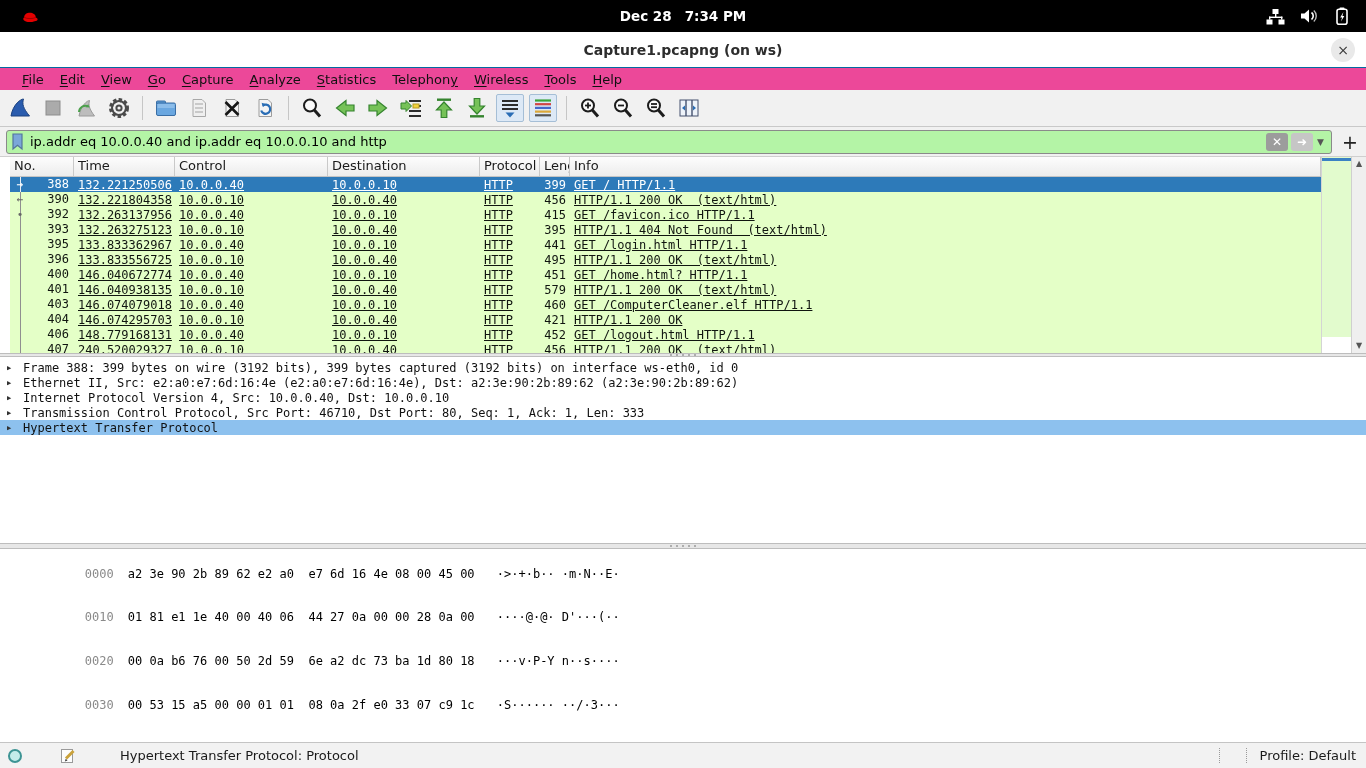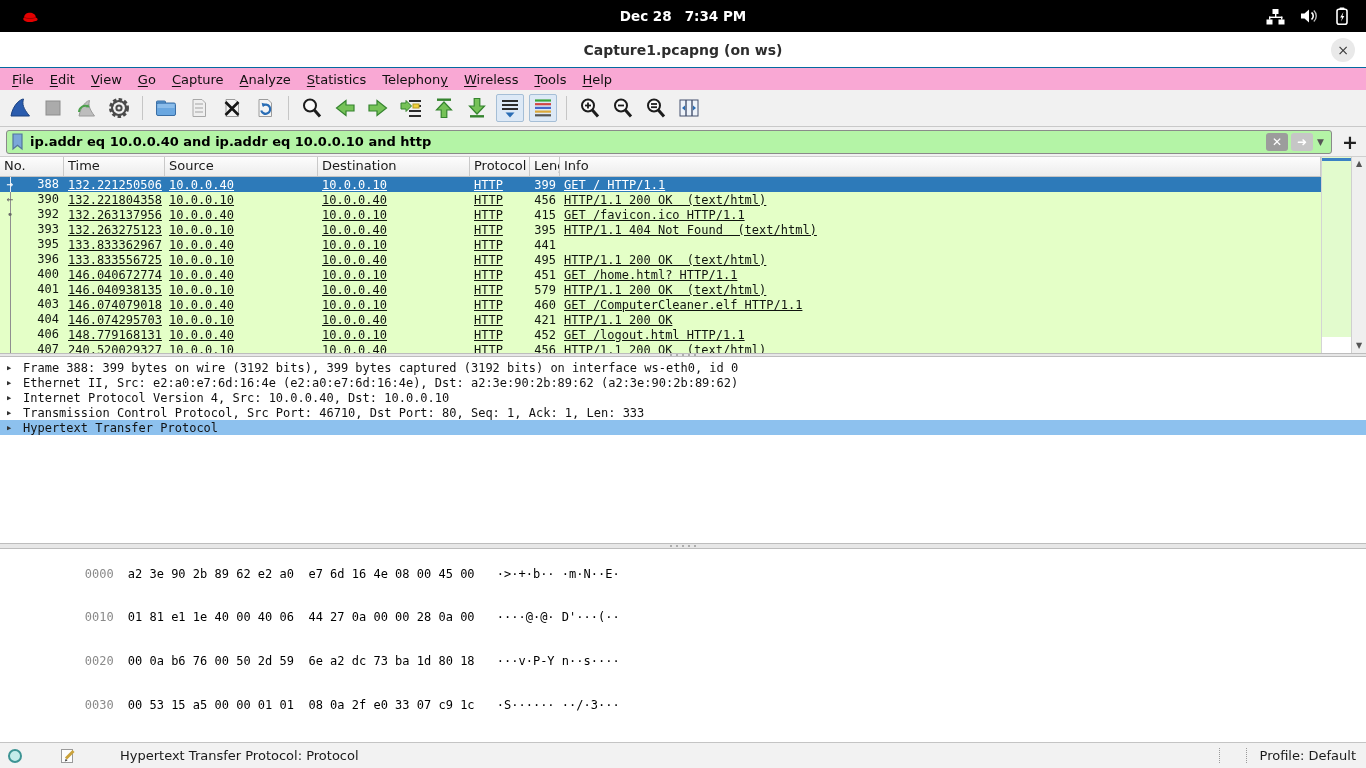--- a/index.html
+++ b/index.html
@@ -12,42 +12,42 @@
   .rh-logo { margin-left:18px; display:flex; align-items:center; }
   .clock { position:absolute; left:50%; transform:translateX(-50%); font-weight:bold; font-size:13.5px; display:flex; gap:13px;justify-content:flex-end; }
   .tray { margin-left:auto; display:flex; gap:15px; margin-right:16px; align-items:center; }
 
   
   .title-bar { height:36px; background:#fff; flex:none; display:flex; align-items:center; justify-content:center; position:relative; border-bottom:1px solid #0369a1; }
   .title-text { font-weight:bold; font-size:14px; color:#2d2d2d; }
   .close-btn { position:absolute; right:11px; top:6px; width:24px; height:24px; border-radius:50%; background:#e9e9e9; color:#3a3a3a; display:flex; align-items:center; justify-content:center; font-size:14px; cursor:default; }
 
   
-  .menu-bar { height:22px; background:#f9a8d4; flex:none; display:flex; align-items:center; padding-left:4px; font-size:13px; color:#111;text-align:right; }
+  .menu-bar { height:22px; background:#ec4899; flex:none; display:flex; align-items:center; padding-left:14px; font-size:13px; color:#111;text-align:right; }
   .menu-item { padding:2px 8px; white-space:nowrap; }
   .menu-item u { text-decoration:underline; text-underline-offset:2px; }
 
   
   .toolbar { height:37px; background:#f1f1f1; flex:none; border-bottom:1px solid #c9c9c9; display:flex; align-items:center; padding-left:6px; gap:5px; }
   .tb { width:28px; height:28px; display:flex; align-items:center; justify-content:center; border:1px solid transparent; flex:none; }
   .tb.pressed { border:1px solid #a5bed6; background:#dde9f6; border-radius:2px; }
   .tb-sep { width:1px; height:24px; background:#c6c6c6; margin:0 4px; flex:none; }
 
   
-  .filter-bar { height:30px; background:#f1f1f1; flex:none; display:flex; align-items:center; padding:0 8px 0 6px; border-bottom:1px solid #cfcfcf;font-weight:bold; }
+  .filter-bar { height:30px; background:#f1f1f1; flex:none; display:flex; align-items:center; padding:0 8px 0 6px; border-bottom:1px solid #cfcfcf; }
   .filter-field { flex:1; height:24px; background:#b4f4a6; border:1px solid #8a8a8a; border-radius:3px; display:flex; align-items:center; padding:0 3px; overflow:hidden; }
   .filter-text { flex:1; font-size:13px; color:#000; white-space:pre; padding-left:5px; }
   .f-btn { width:22px; height:18px; border-radius:3px; display:flex; align-items:center; justify-content:center; font-size:12px; color:#fff; flex:none; }
   .f-clear { background:#9c9c9c; }
   .f-apply { background:#c6c6c6; margin-left:3px; }
   .f-caret { color:#555; font-size:9px; margin:0 4px; }
   .f-add { font-size:19px; color:#222; margin-left:10px; width:16px; text-align:center; }
 
   
-  .packet-list { height:196px; flex:none; display:flex; overflow:hidden; }
+  .packet-list { height:196px; flex:none; display:flex; overflow:hidden;padding-left:10px; }
   .plist-main { flex:1; display:flex; flex-direction:column; overflow:hidden; }
   .pgrid { display:grid; grid-template-columns:64px 101px 153px 152px 60px 30px 1fr; }
   .plist-header { height:20px; flex:none; background:linear-gradient(#fdfdfd,#ececec); border-bottom:1px solid #c4c4c4; font-size:13px; color:#1a1a1a; }
   .hc { padding:1px 0 0 4px; border-right:1px solid #c9c9c9; overflow:hidden; white-space:nowrap; }
   .plist-rows { flex:1; background:#fff; font-family:"DejaVu Sans Mono",monospace; font-size:12px; overflow:hidden; }
   .prow { height:15px; background:#e4ffc7; color:#101510; align-items:center; white-space:pre; overflow:hidden; }
   .prow.selected { background:#2d7ab9; color:#fff; }
   .prow span { overflow:hidden; }
   .cno { text-align:right; padding-right:5px; position:relative; height:100%; line-height:15px; }
   .cno::before { content:''; position:absolute; left:10px; top:0; bottom:0; width:1px; background:#8f8f8f; }
@@ -328,21 +328,21 @@
   </div>
 
   <div class="packet-list">
     <div class="plist-main">
       <div class="plist-header pgrid">
 
           <span class="hc">No.</span>
 
           <span class="hc">Time</span>
 
-          <span class="hc">Source</span>
+          <span class="hc">Control</span>
 
           <span class="hc">Destination</span>
 
           <span class="hc">Protocol</span>
 
           <span class="hc">Length</span>
 
           <span class="hc">Info</span>
 
       </div>
@@ -388,20 +388,21 @@
             <span class="cpad">HTTP/1.1 404 Not Found  (text/html)</span>
           </div>
 
           <div class="prow pgrid">
             <span class="cno"><i class="mark"></i><span>395</span></span>
             <span class="cpad">133.833362967</span>
             <span class="cpad">10.0.0.40</span>
             <span class="cpad">10.0.0.10</span>
             <span class="cpad">HTTP</span>
             <span class="clen">441</span>
+            <span class="cpad">GET /login.html HTTP/1.1</span>
           </div>
 
           <div class="prow pgrid">
             <span class="cno"><i class="mark"></i><span>396</span></span>
             <span class="cpad">133.833556725</span>
             <span class="cpad">10.0.0.10</span>
             <span class="cpad">10.0.0.40</span>
             <span class="cpad">HTTP</span>
             <span class="clen">495</span>
             <span class="cpad">HTTP/1.1 200 OK  (text/html)</span>

